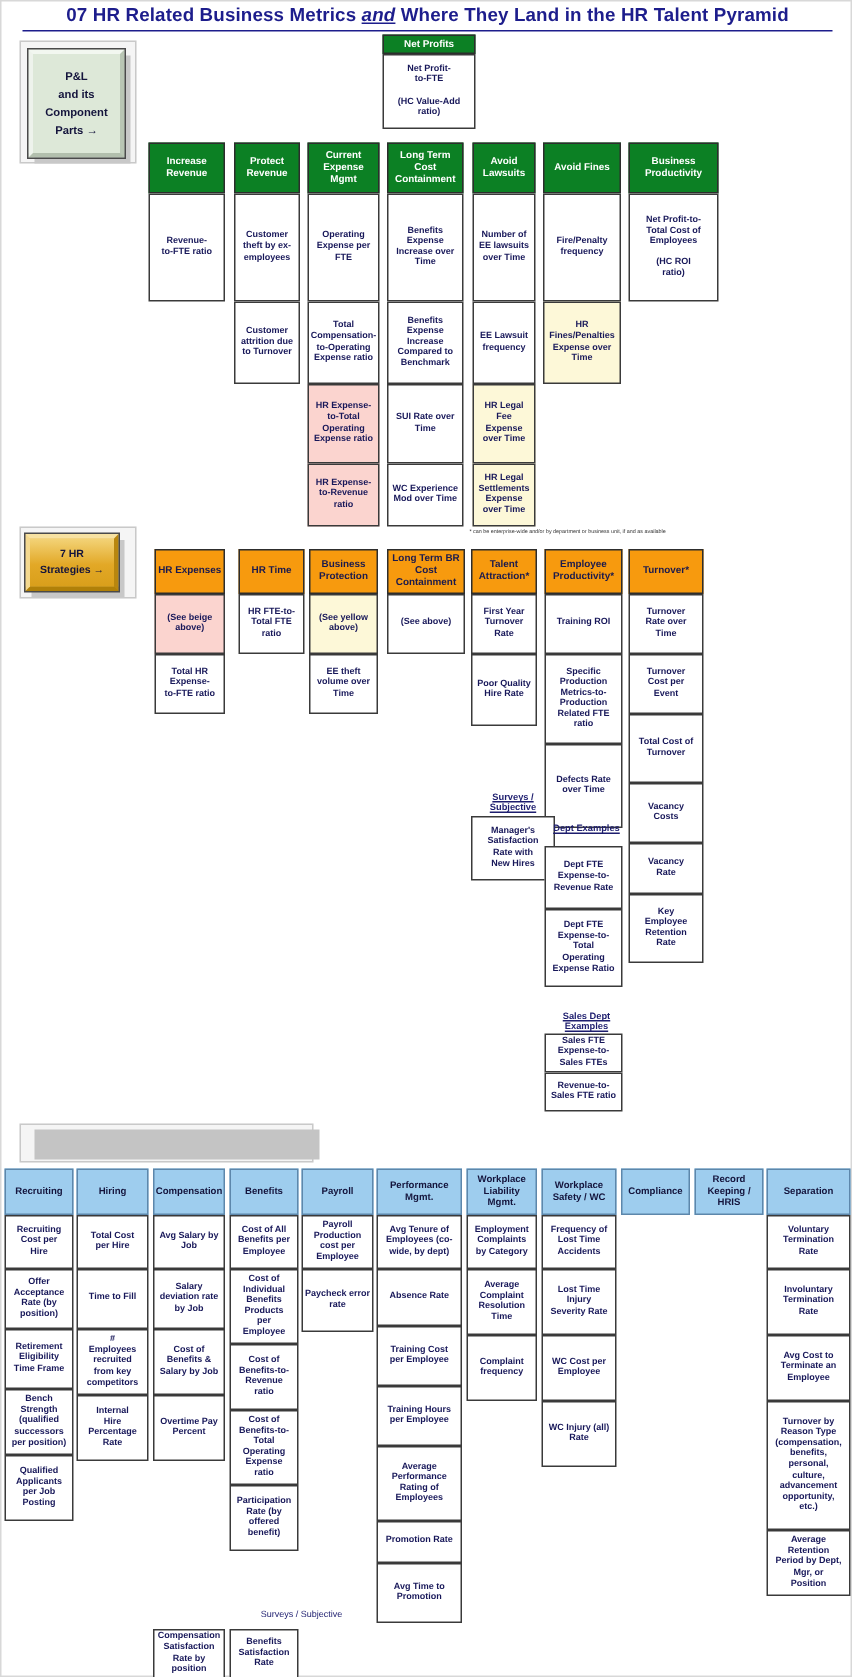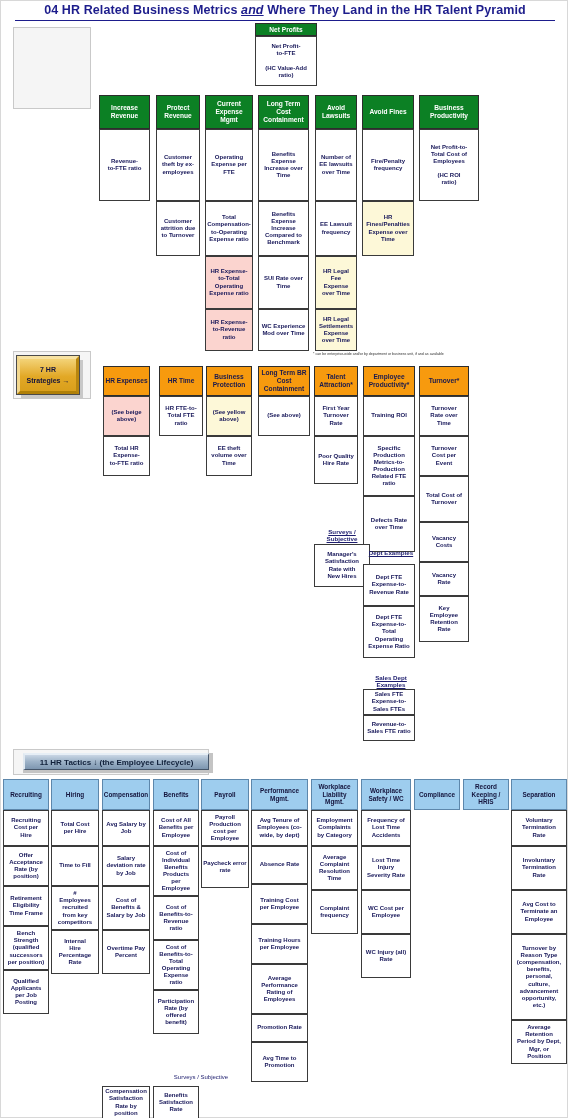--- a/index.html
+++ b/index.html
@@ -142,25 +142,34 @@
     color:#1d1d6e;
     line-height:1.2;
   }
 </style>
 </head>
 <body>
 
 <div id="page">
 
   <div class="title">
-    <span>04 HR Related Business Metrics </span><span class="u">and</span><span> Where They Land in the HR Talent Pyramid</span>
+    <span>07 HR Related Business Metrics </span><span class="u">and</span><span> Where They Land in the HR Talent Pyramid</span>
   </div>
   <div class="title-rule"></div>
 
   <div class="callout-outer" style="left:12px; top:26px; width:78px; height:82px;"></div>
+  <div class="callout callout-pl" style="left:18px; top:32px; width:64px; height:72px;">
+    <div class="shadow"></div>
+    <div class="face">
+      <span style="white-space:pre-line;">P&amp;L
+and its
+Component
+Parts →</span>
+    </div>
+  </div>
 
   <div class="callout-outer" style="left:12px; top:350px; width:78px; height:48px;"></div>
   <div class="callout callout-hr" style="left:16px; top:355px; width:62px; height:38px;">
     <div class="shadow"></div>
     <div class="face">
       <span style="white-space:pre-line; font-size:7px;">7 HR
 Strategies →</span>
     </div>
   </div>
 
@@ -447,23 +456,20 @@
       </div>
       <div class="box" style="left:362px; top:714px; width:52px; height:26px;">
         <span style="white-space: pre-line;">Revenue-to-
 Sales FTE ratio</span>
       </div>
     </div>
 
   <div class="callout-outer" style="left:12px; top:748px; width:196px; height:26px;"></div>
   <div class="banner-wrap" style="left:22px; top:752px; width:190px; height:20px;">
     <div class="banner-shadow"></div>
-    <div class="banner" style="width:186px; height:17px;">
-      <span>11 HR Tactics ↓ (the Employee Lifecycle)</span>
-    </div>
   </div>
 
   <div id="tactic-cols">
       <div class="hdr hdr-blue" style="left:2px; top:778px; width:46px; height:31px;">
         <span style="white-space: pre-line;">Recruiting</span>
       </div>
       <div class="box" style="left:2px; top:809px; width:46px; height:36px;">
         <span style="white-space: pre-line;">Recruiting
 Cost per
 Hire</span>

